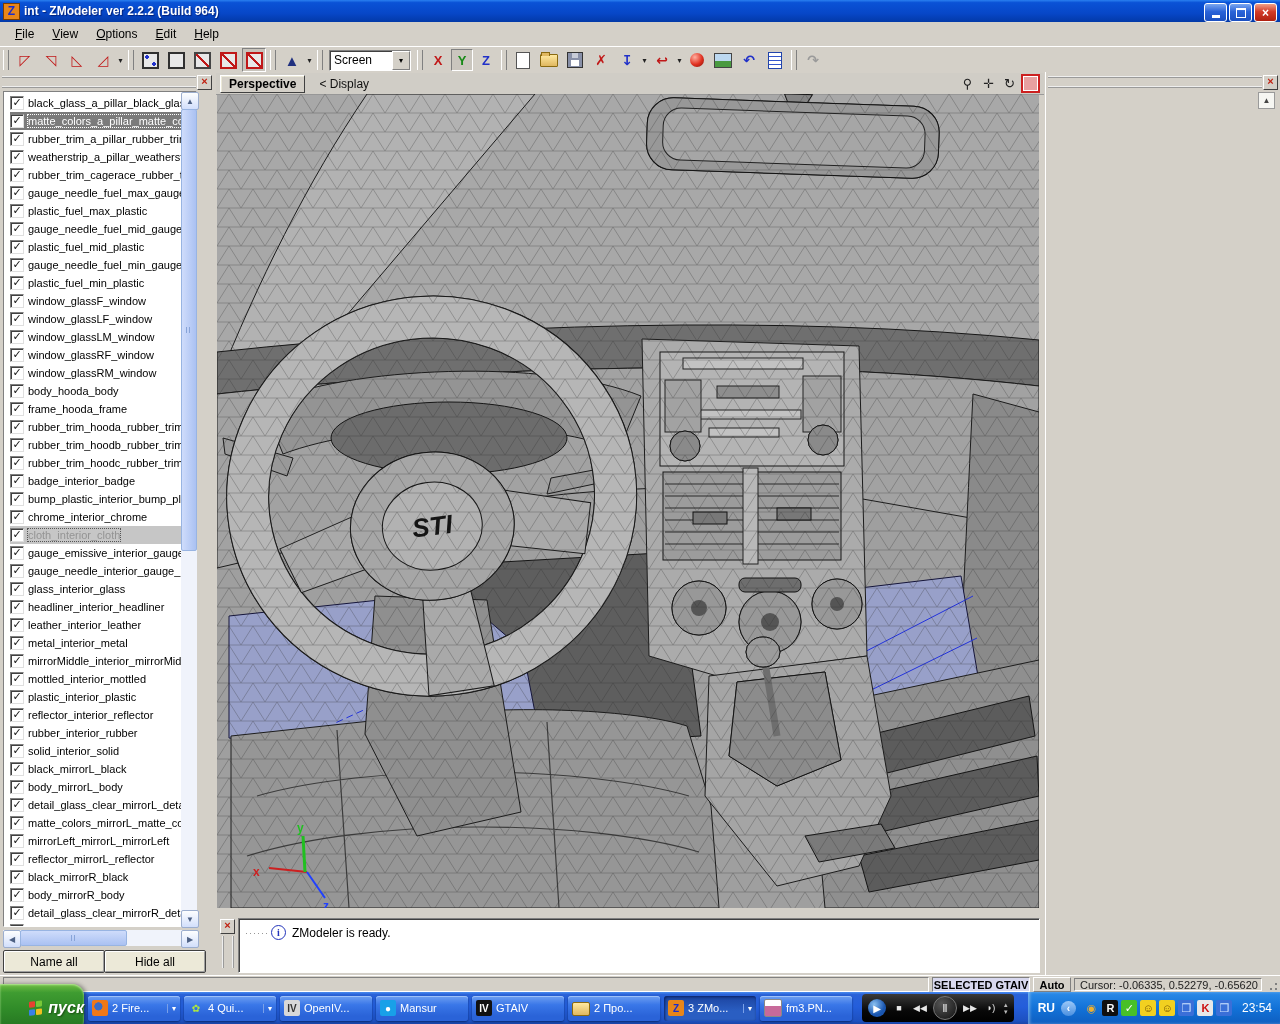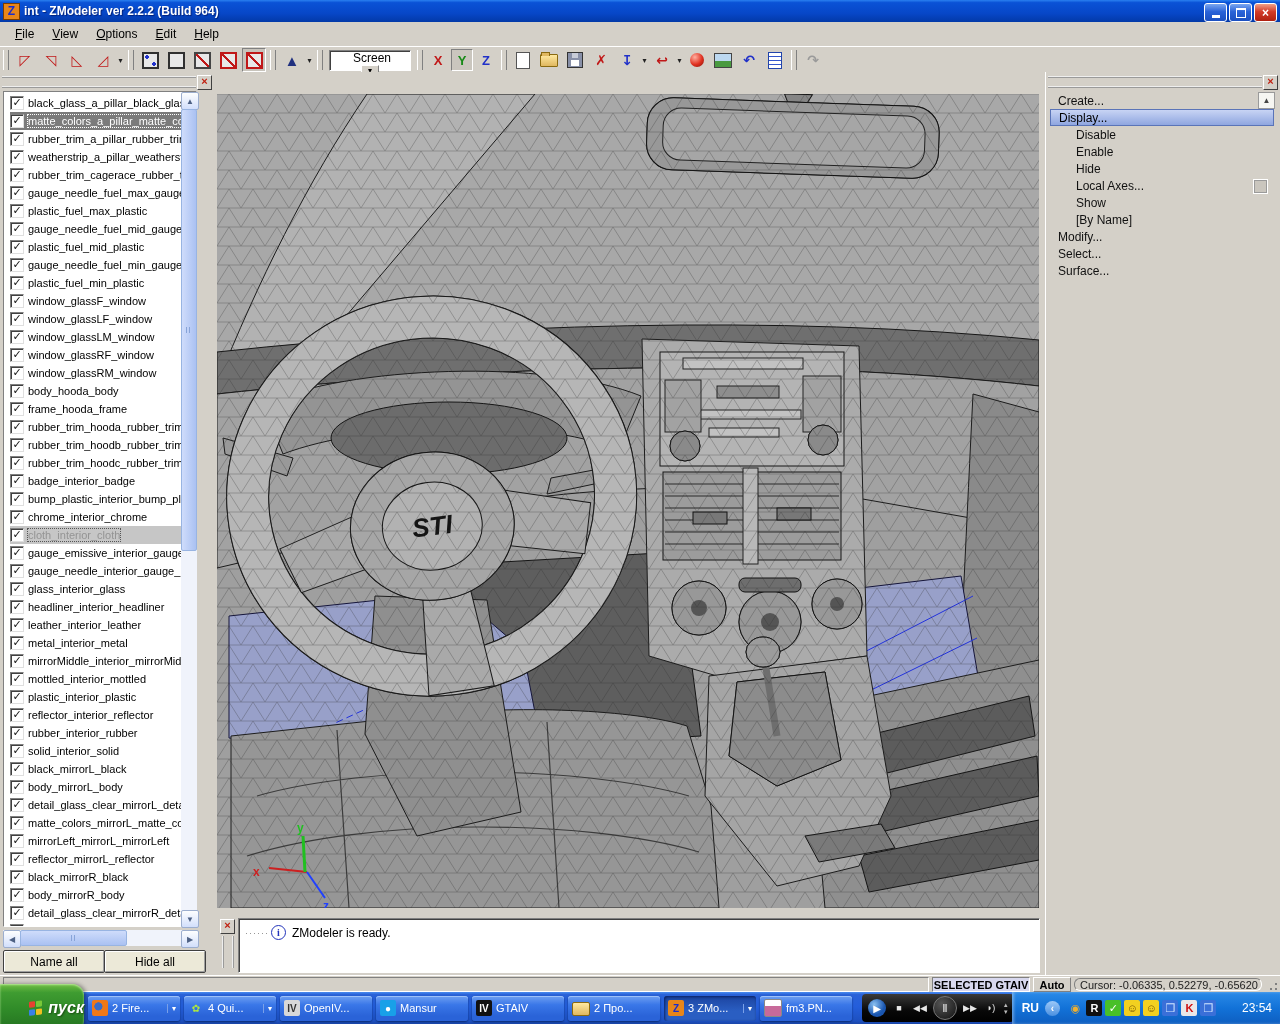--- a/index.html
+++ b/index.html
@@ -34,21 +34,21 @@
   .tgrip{width:4px;height:20px;margin:0 3px;border-left:1px solid #fff;border-right:1px solid #808080;}
   .tbi{width:22px;height:22px;display:flex;align-items:center;justify-content:center;
     font-size:14px;margin:0 1px;border:1px solid transparent;}
   .tbi.pressed{border-color:#808080 #fff #fff #808080;background:#c8c4bc;}
   .dd{width:9px;height:22px;font-size:8px;display:flex;align-items:center;justify-content:center;color:#222;}
   .cubei{width:13px;height:13px;border:2px solid #303030;background:
     linear-gradient(45deg,transparent 44%,#c01818 44%,#c01818 56%,transparent 56%),#e8e8e8;}
   .cubei.vtx{background:radial-gradient(circle 2px at 3px 3px,#2233cc 99%,transparent),
     radial-gradient(circle 2px at 10px 10px,#2233cc 99%,transparent),#e8e8e8;}
   .cubei.red{border-color:#c01818;}
-  #screen-combo{width:80px;height:19px;background:#fff;display:flex;align-items:center;margin:0 3px;flex-direction:column;}
+  #screen-combo{width:80px;height:19px;background:#fff;display:flex;align-items:center;margin:0 3px;}
   #screen-combo .val{flex:1;padding-left:4px;font-size:12px;}
   #screen-combo .cdd{width:16px;height:17px;background:#d4d0c8;display:flex;align-items:center;justify-content:center;font-size:8px;}
   .axbtn{width:20px;height:20px;font-weight:bold;font-size:13px;display:flex;align-items:center;justify-content:center;margin:0 1px;border:1px solid transparent;}
   .axbtn.pressed{border-color:#808080 #fff #fff #808080;background:#cac6be;}
   .ic-new{width:12px;height:15px;background:#fff;border:1px solid #555;}
   .ic-open{position:relative;width:16px;height:11px;background:linear-gradient(180deg,#ffe9a0,#e0b860);border:1px solid #8a6a10;border-radius:1px;}
   .ic-open:before{content:"";position:absolute;left:0;top:-3px;width:7px;height:3px;background:#e0b860;border:1px solid #8a6a10;border-bottom:none;}
   .ic-save{position:relative;width:14px;height:14px;background:#8890a8;border:1px solid #333;}
   .ic-save:before{content:"";position:absolute;left:3px;top:7px;width:8px;height:6px;background:#fff;}
   .ic-save:after{content:"";position:absolute;left:4px;top:0;width:6px;height:5px;background:#c8ccd8;}
@@ -114,21 +114,21 @@
   .axbox{position:absolute;right:6px;top:2px;width:13px;height:13px;border:1px solid #fff;background:#cac6be;box-shadow:0 0 0 1px #9a9a9a inset;}
   #ctx-up{position:absolute;right:6px;top:20px;width:15px;height:15px;background:#f6f6f2;border:1px solid #9a9a9a;
     font-size:8px;display:flex;align-items:center;justify-content:center;color:#444;}
   
   #statusbar{position:absolute;left:0;top:975px;width:1280px;height:17px;background:#d4d0c8;border-top:1px solid #fff;display:flex;align-items:center;}
   .stpane{height:13px;margin-left:3px;border:1px solid;border-color:#808080 #fff #fff #808080;}
   #st-main{width:924px;}
   #st-mode{width:96px;background:#d8d8ee;font-weight:bold;font-size:11px;display:flex;align-items:center;justify-content:center;}
   #st-auto{width:36px;font-weight:bold;font-size:11px;display:flex;align-items:center;justify-content:center;
     border-color:#fff #808080 #808080 #fff;background:#d4d0c8;}
-  #st-cursor{width:188px;font-size:11px;color:#222;display:flex;align-items:center;padding-left:5px;box-sizing:border-box;border-radius:6px;}
+  #st-cursor{width:188px;font-size:11px;color:#222;display:flex;align-items:center;padding-left:5px;box-sizing:border-box;}
   #st-grip{margin-left:4px;width:12px;height:12px;background:
     radial-gradient(circle 1.5px at 10px 10px,#808080 99%,transparent),
     radial-gradient(circle 1.5px at 10px 5px,#808080 99%,transparent),
     radial-gradient(circle 1.5px at 5px 10px,#808080 99%,transparent);}
   
   #taskbar{position:absolute;left:0;top:992px;width:1280px;height:32px;
     background:linear-gradient(180deg,#4a8df0 0%,#2a62d8 8%,#245edb 45%,#1d50c0 90%,#1a46a8 100%);display:flex;align-items:center;}
   #startbtn{width:84px;height:48px;border-radius:0 12px 12px 0;
     background:linear-gradient(180deg,#71bf44 0%,#3f9c31 18%,#2f8a28 55%,#247020 100%);
     box-shadow:inset 0 1px 2px #b8e898, 2px 0 4px rgba(0,0,0,.4);
@@ -159,21 +159,21 @@
     color:#fff;font-size:10px;display:flex;align-items:center;justify-content:center;}
   #wmp-updown{display:flex;flex-direction:column;font-size:7px;color:#bbb;line-height:7px;}
   
   #tray{position:absolute;right:0;top:0;height:32px;display:flex;align-items:center;
     background:linear-gradient(180deg,#2a8ae8 0%,#1272d8 50%,#0e5ec0 100%);box-shadow:inset 2px 0 3px rgba(255,255,255,.35);padding:0 8px 0 10px;}
   #lang{color:#fff;font-weight:bold;font-size:12px;margin-right:6px;}
   #tray-chevron{width:15px;height:15px;border-radius:50%;background:linear-gradient(180deg,#9cc8f8,#4a90e0);
     color:#fff;font-size:10px;font-weight:bold;display:flex;align-items:center;justify-content:center;margin-right:6px;}
   .trico{width:16px;height:16px;margin:0 1.5px;border-radius:2px;display:flex;align-items:center;justify-content:center;
     font-size:11px;font-weight:bold;color:#fff;}
-  #clock{color:#fff;font-size:12px;margin-left:24px;text-align:right;}
+  #clock{color:#fff;font-size:12px;margin-left:8px;text-align:right;}
 </style>
 </head>
 <body>
 
 <div id="screen">
 
   <div id="titlebar">
     <div id="app-icon">Z</div>
     <div id="title-text">int - ZModeler ver 2.2.2 (Build 964)</div>
     <div id="winbtns">
@@ -464,20 +464,30 @@
     <div class="sb" style="left:3px;top:858px;width:194px;height:16px">
       <div class="sbtn" style="left:0;top:0">◀</div>
       <div class="sthumb h" style="left:17px;top:0;width:105px;height:14px"></div>
       <div class="sbtn" style="left:178px;top:0">▶</div>
     </div>
     <div class="panelbtn" style="left:3px;top:878px;width:100px">Name all</div>
     <div class="panelbtn" style="left:104px;top:878px;width:100px">Hide all</div>
   </div>
 
   <div id="viewport">
+    <div id="vphead">
+      <span id="persp-btn">Perspective</span>
+      <span id="vp-crumb">&lt;  Display</span>
+      <span id="vptools">
+        <span class="vpi">⚲</span>
+        <span class="vpi">✛</span>
+        <span class="vpi">↻</span>
+        <span id="vp-max"></span>
+      </span>
+    </div>
 
     <svg id="vpcanvas" viewBox="0 0 822 814">
       <defs>
         <pattern id="pm" width="24" height="19" patternUnits="userSpaceOnUse">
           <path d="M0 19 L12 0 L24 19 M0 0 H24 M0 19 H24" stroke="#2a2a2a" stroke-width="0.55" fill="none"></path>
         </pattern>
         <pattern id="pd" width="11" height="9" patternUnits="userSpaceOnUse">
           <path d="M0 9 L5.5 0 L11 9 M0 0 H11 M0 9 H11" stroke="#222" stroke-width="0.5" fill="none"></path>
         </pattern>
       </defs>
@@ -578,33 +588,20 @@
         <text x="106" y="816" fill="#2040ff">z</text>
       </g>
       </g>
     </svg>
   </div>
 
   <div id="rightpanel">
     <div class="pgrip" style="width:214px"></div>
     <div class="pclose" style="right:3px">×</div>
     <div id="ctx-up">▲</div>
-    <div id="ctx-list">
-        <div class="crow">Create...</div>
-        <div class="crow hl">Display...</div>
-        <div class="crow ind">Disable</div>
-        <div class="crow ind">Enable</div>
-        <div class="crow ind">Hide</div>
-        <div class="crow ind">Local Axes...<span class="axbox"></span></div>
-        <div class="crow ind">Show</div>
-        <div class="crow ind">[By Name]</div>
-        <div class="crow">Modify...</div>
-        <div class="crow">Select...</div>
-        <div class="crow">Surface...</div>
-      </div>
   </div>
 
   <div id="logpanel">
     <div id="log-close">×</div>
     <div id="log-grip"></div>
     <div id="logbox">
       <div id="logline">
         <span class="tree">······</span>
         <span class="info-i">i</span>
         <span>ZModeler is ready.</span>

